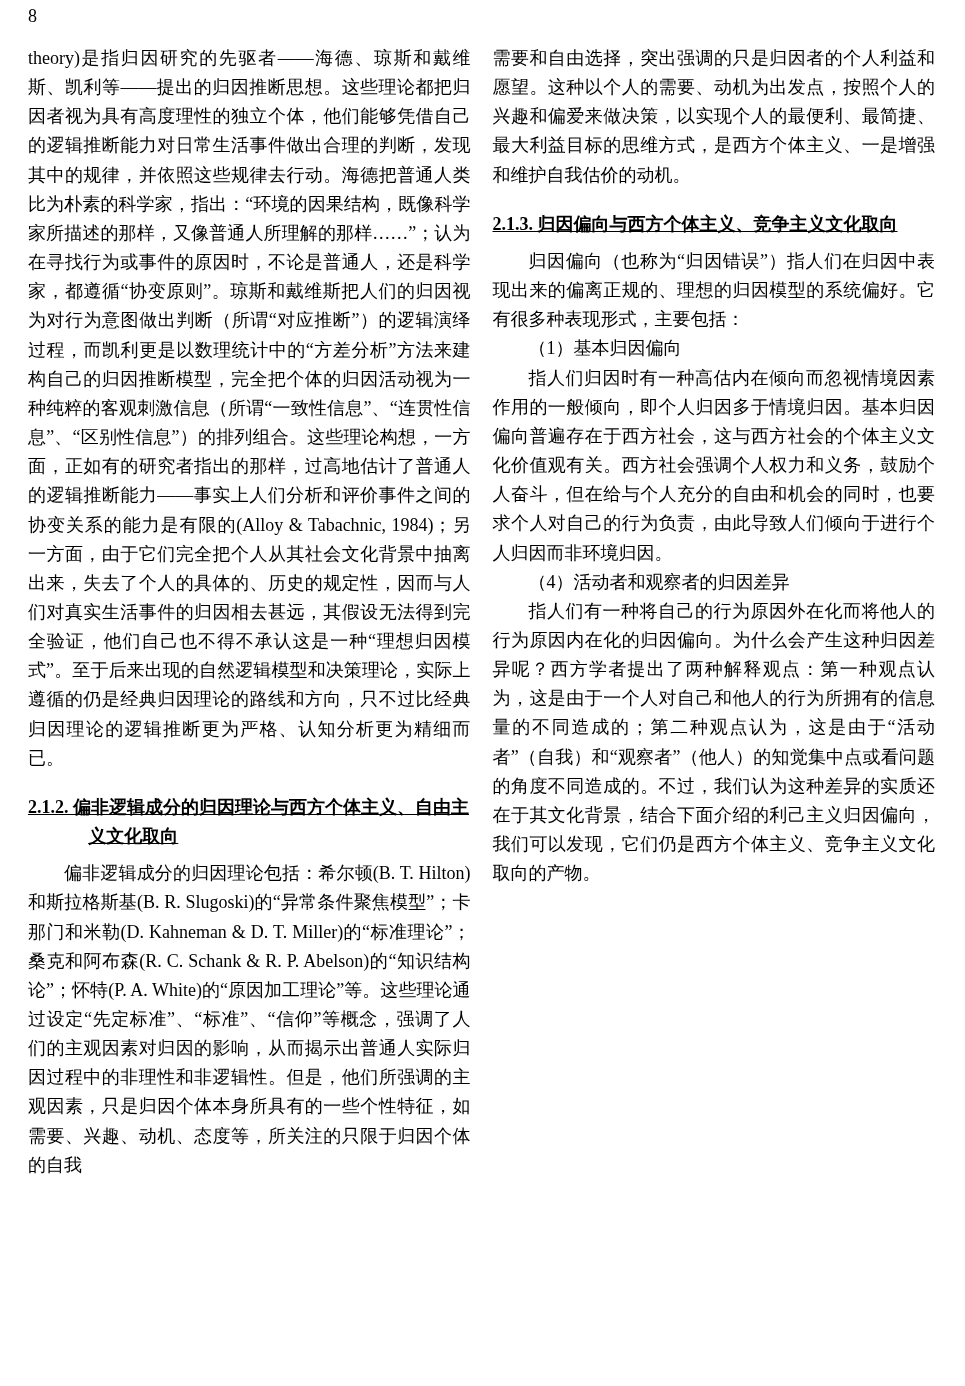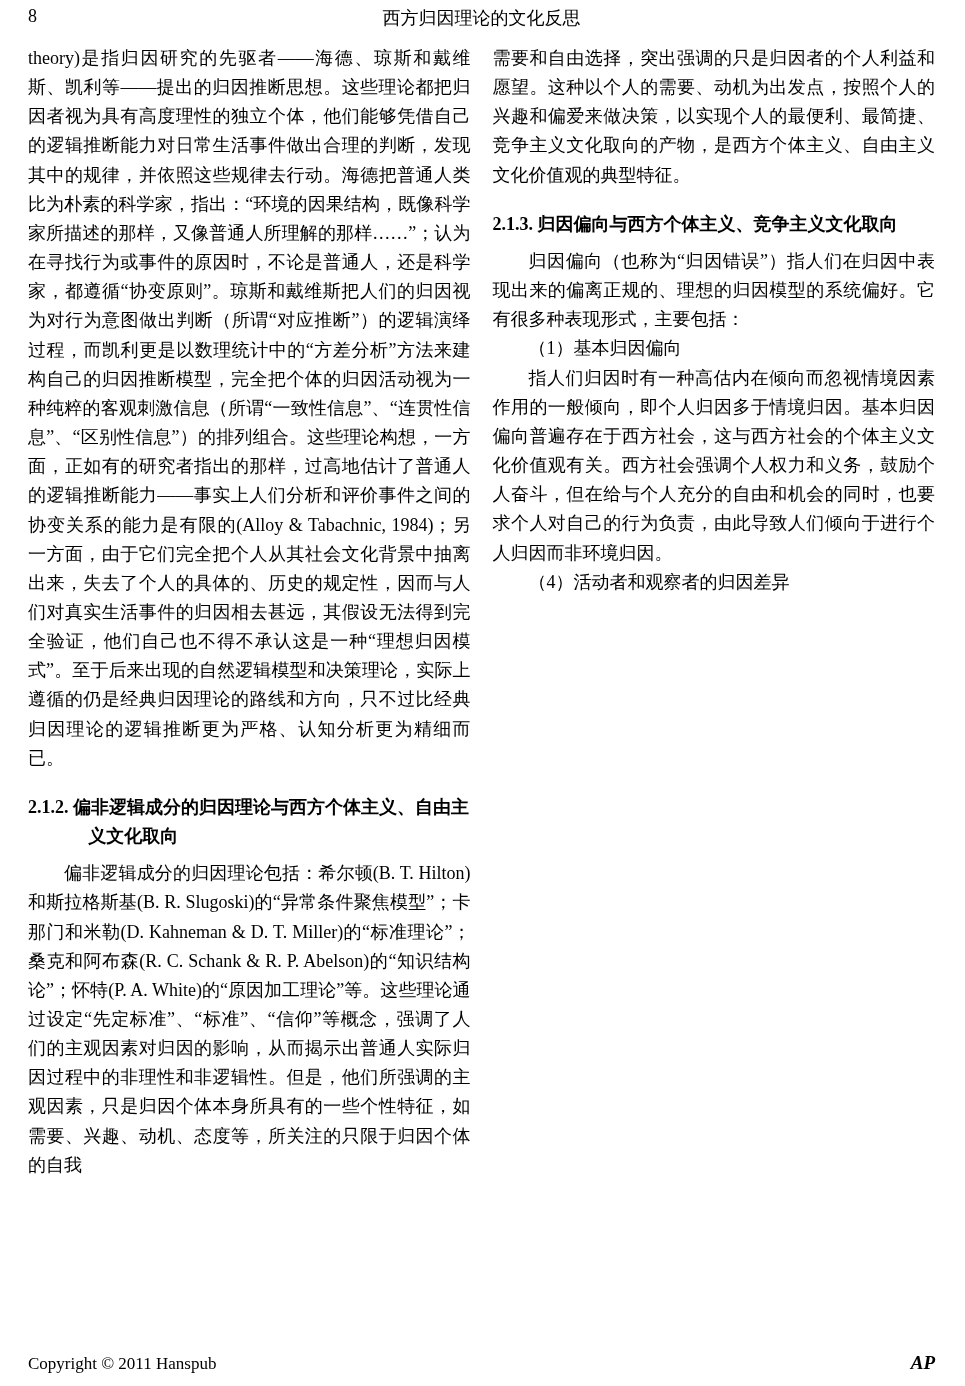--- a/index.html
+++ b/index.html
@@ -40,20 +40,21 @@
   .column p.list-item { text-indent: 2em; }
   .column h3.heading {
     font-size: 18px;
     font-weight: bold;
     line-height: 1.62;
     margin-top: 20px;
     margin-bottom: 8px;
     padding-left: 3.35em;
     text-indent: -3.35em;
     text-align: left;
+    text-decoration: underline;
   }
   .page-footer {
     position: absolute;
     left: 28px;
     right: 30px;
     bottom: 12px;
     display: flex;
     justify-content: space-between;
     align-items: baseline;
     font-size: 17px;
@@ -64,37 +65,33 @@
     font-size: 19px;
   }
 </style>
 </head>
 <body>
 
 <div class="page">
 
   <header class="page-header">
     <span class="page-number">8</span>
-    <span class="running-title">西方归因理论的文化反思</span>
   </header>
 
   <main class="columns">
     <section class="column" id="left-column">
         <p class="continuation">theory)是指归因研究的先驱者——海德、琼斯和戴维斯、凯利等——提出的归因推断思想。这些理论都把归因者视为具有高度理性的独立个体，他们能够凭借自己的逻辑推断能力对日常生活事件做出合理的判断，发现其中的规律，并依照这些规律去行动。海德把普通人类比为朴素的科学家，指出：“环境的因果结构，既像科学家所描述的那样，又像普通人所理解的那样……”；认为在寻找行为或事件的原因时，不论是普通人，还是科学家，都遵循“协变原则”。琼斯和戴维斯把人们的归因视为对行为意图做出判断（所谓“对应推断”）的逻辑演绎过程，而凯利更是以数理统计中的“方差分析”方法来建构自己的归因推断模型，完全把个体的归因活动视为一种纯粹的客观刺激信息（所谓“一致性信息”、“连贯性信息”、“区别性信息”）的排列组合。这些理论构想，一方面，正如有的研究者指出的那样，过高地估计了普通人的逻辑推断能力——事实上人们分析和评价事件之间的协变关系的能力是有限的(Alloy &amp; Tabachnic, 1984)；另一方面，由于它们完全把个人从其社会文化背景中抽离出来，失去了个人的具体的、历史的规定性，因而与人们对真实生活事件的归因相去甚远，其假设无法得到完全验证，他们自己也不得不承认这是一种“理想归因模式”。至于后来出现的自然逻辑模型和决策理论，实际上遵循的仍是经典归因理论的路线和方向，只不过比经典归因理论的逻辑推断更为严格、认知分析更为精细而已。</p>
         <h3 class="heading">2.1.2. 偏非逻辑成分的归因理论与西方个体主义、自由主义文化取向</h3>
         <p class="paragraph">偏非逻辑成分的归因理论包括：希尔顿(B. T. Hilton)和斯拉格斯基(B. R. Slugoski)的“异常条件聚焦模型”；卡那门和米勒(D. Kahneman &amp; D. T. Miller)的“标准理论”；桑克和阿布森(R. C. Schank &amp; R. P. Abelson)的“知识结构论”；怀特(P. A. White)的“原因加工理论”等。这些理论通过设定“先定标准”、“标准”、“信仰”等概念，强调了人们的主观因素对归因的影响，从而揭示出普通人实际归因过程中的非理性和非逻辑性。但是，他们所强调的主观因素，只是归因个体本身所具有的一些个性特征，如需要、兴趣、动机、态度等，所关注的只限于归因个体的自我</p>
       </section>
     <section class="column" id="right-column">
-        <p class="continuation">需要和自由选择，突出强调的只是归因者的个人利益和愿望。这种以个人的需要、动机为出发点，按照个人的兴趣和偏爱来做决策，以实现个人的最便利、最简捷、竞争主义文化取向的产物，是西方个体主义、自由主义文化价值观的典型特征。</p>
+        <p class="continuation">需要和自由选择，突出强调的只是归因者的个人利益和愿望。这种以个人的需要、动机为出发点，按照个人的兴趣和偏爱来做决策，以实现个人的最便利、最简捷、最大利益目标的思维方式，是西方个体主义、一是增强和维护自我估价的动机。</p>
         <h3 class="heading">2.1.3. 归因偏向与西方个体主义、竞争主义文化取向</h3>
         <p class="paragraph">归因偏向（也称为“归因错误”）指人们在归因中表现出来的偏离正规的、理想的归因模型的系统偏好。它有很多种表现形式，主要包括：</p>
         <p class="list-item">（1）基本归因偏向</p>
         <p class="paragraph">指人们归因时有一种高估内在倾向而忽视情境因素作用的一般倾向，即个人归因多于情境归因。基本归因偏向普遍存在于西方社会，这与西方社会的个体主义文化价值观有关。西方社会强调个人权力和义务，鼓励个人奋斗，但在给与个人充分的自由和机会的同时，也要求个人对自己的行为负责，由此导致人们倾向于进行个人归因而非环境归因。</p>
         <p class="list-item">（4）活动者和观察者的归因差异</p>
+        <p class="paragraph">指人们有一种将自己的行为原因外在化而将他人的行为原因内在化的归因偏向。为什么会产生这种归因差异呢？西方学者提出了两种解释观点：第一种观点认为，这是由于一个人对自己和他人的行为所拥有的信息量的不同造成的；第二种观点认为，这是由于“活动者”（自我）和“观察者”（他人）的知觉集中点或看问题的角度不同造成的。不过，我们认为这种差异的实质还在于其文化背景，结合下面介绍的利己主义归因偏向，我们可以发现，它们仍是西方个体主义、竞争主义文化取向的产物。</p>
       </section>
   </main>
 
-  <footer class="page-footer">
-    <span class="copyright">Copyright © 2011 Hanspub</span>
-    <span class="publisher-logo">AP</span>
-  </footer>
 
 </div>
 
 </body></html>

